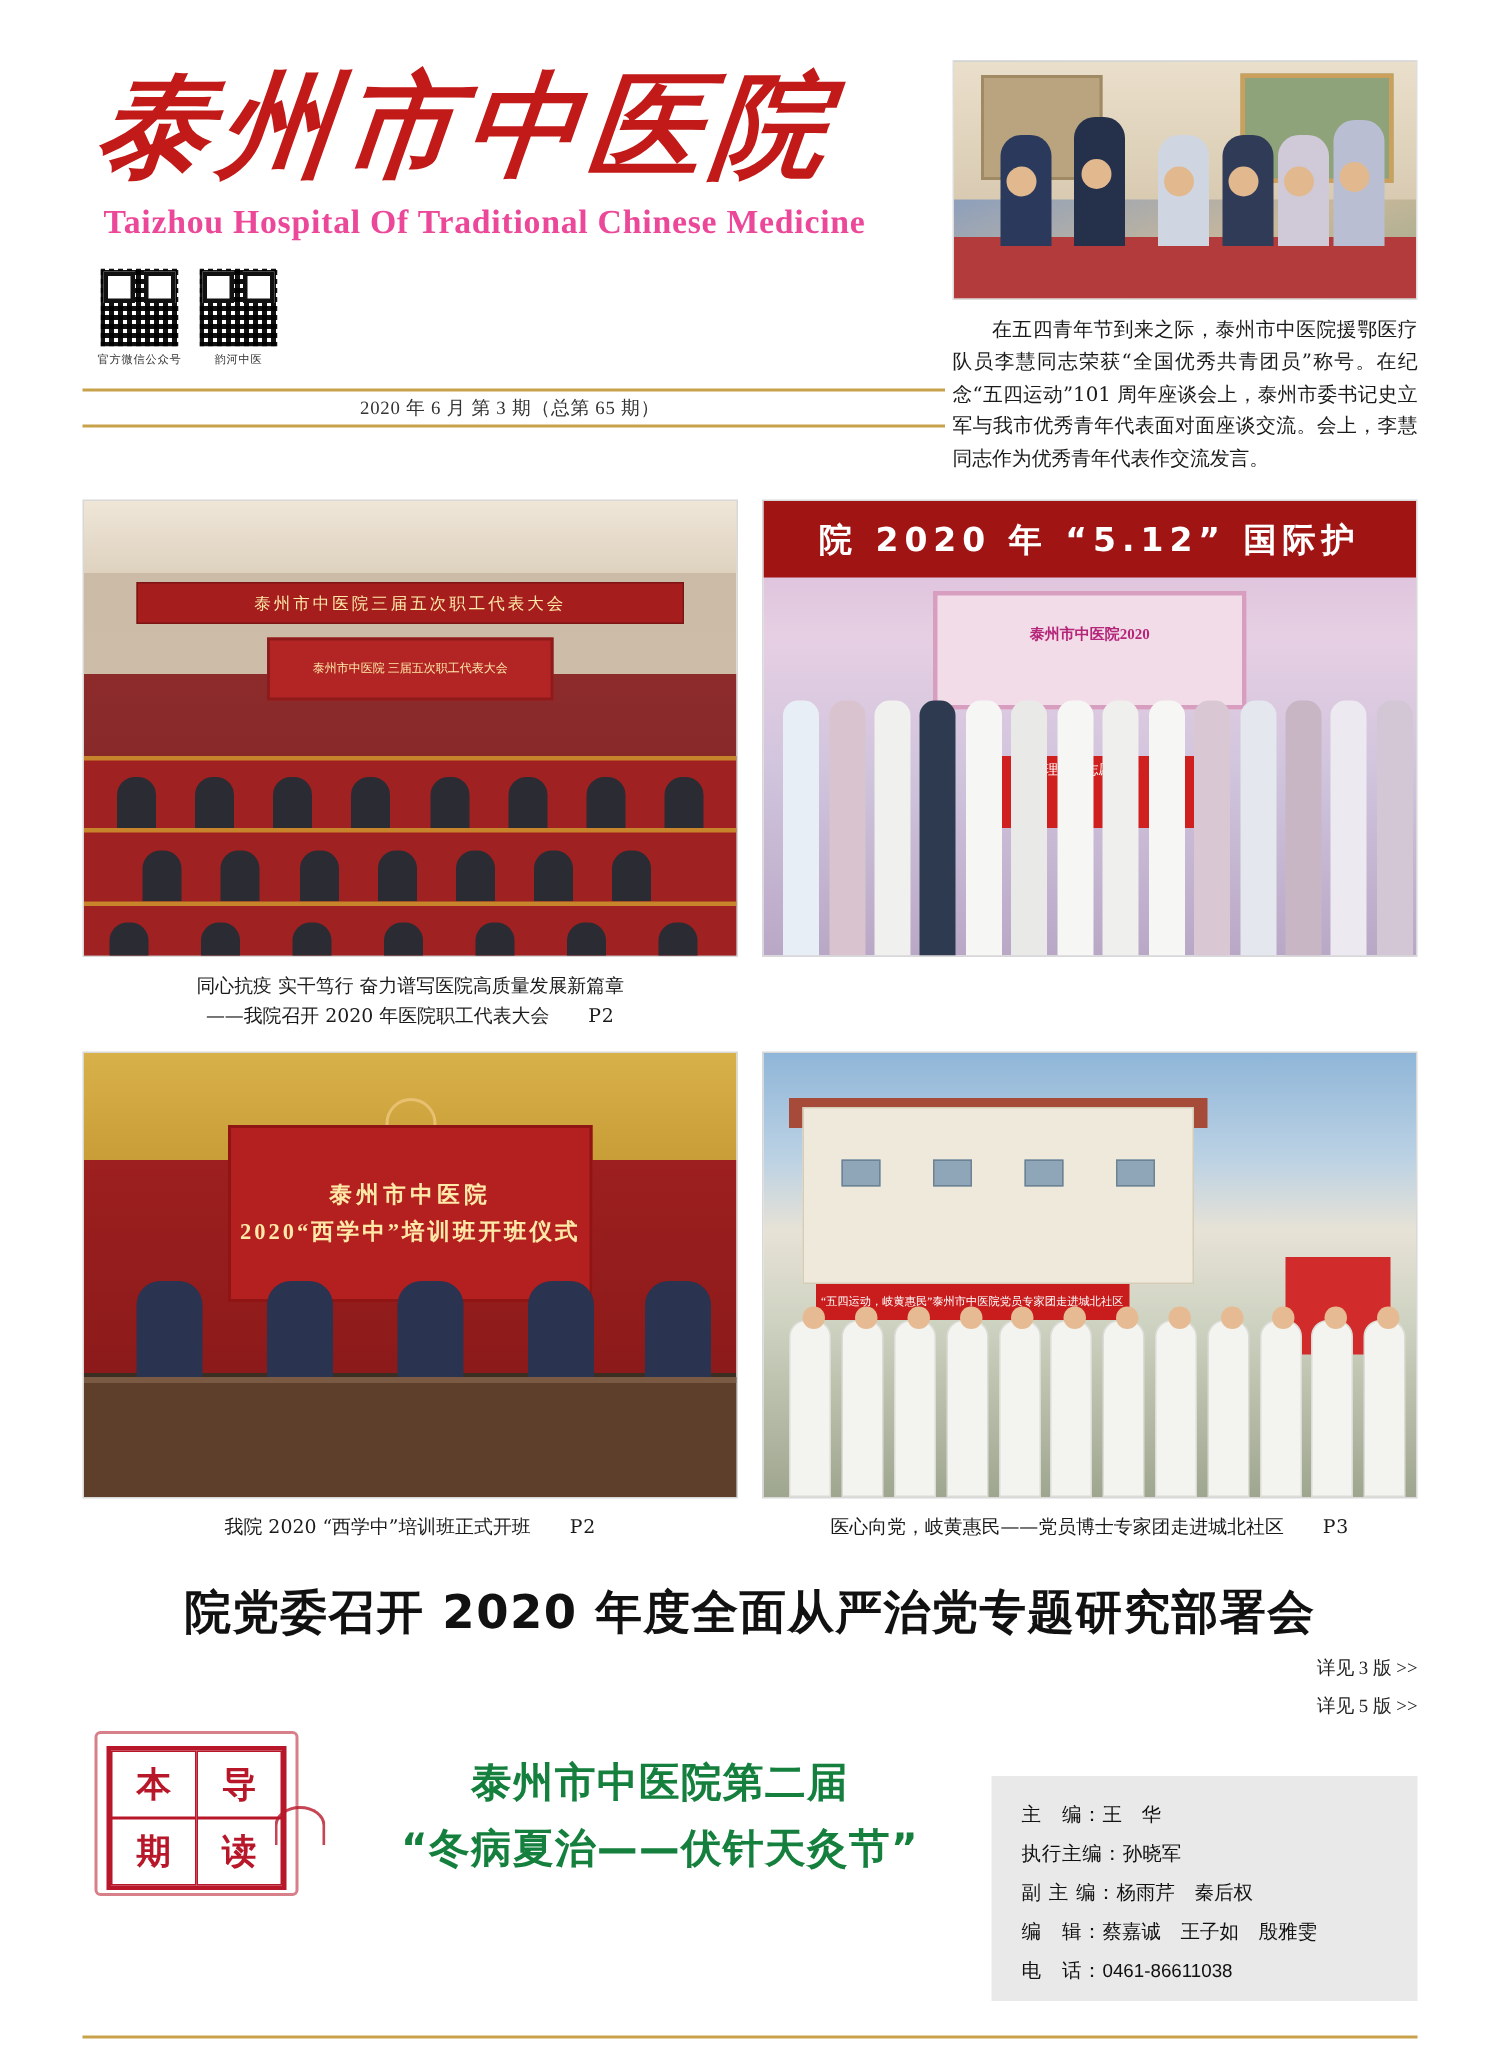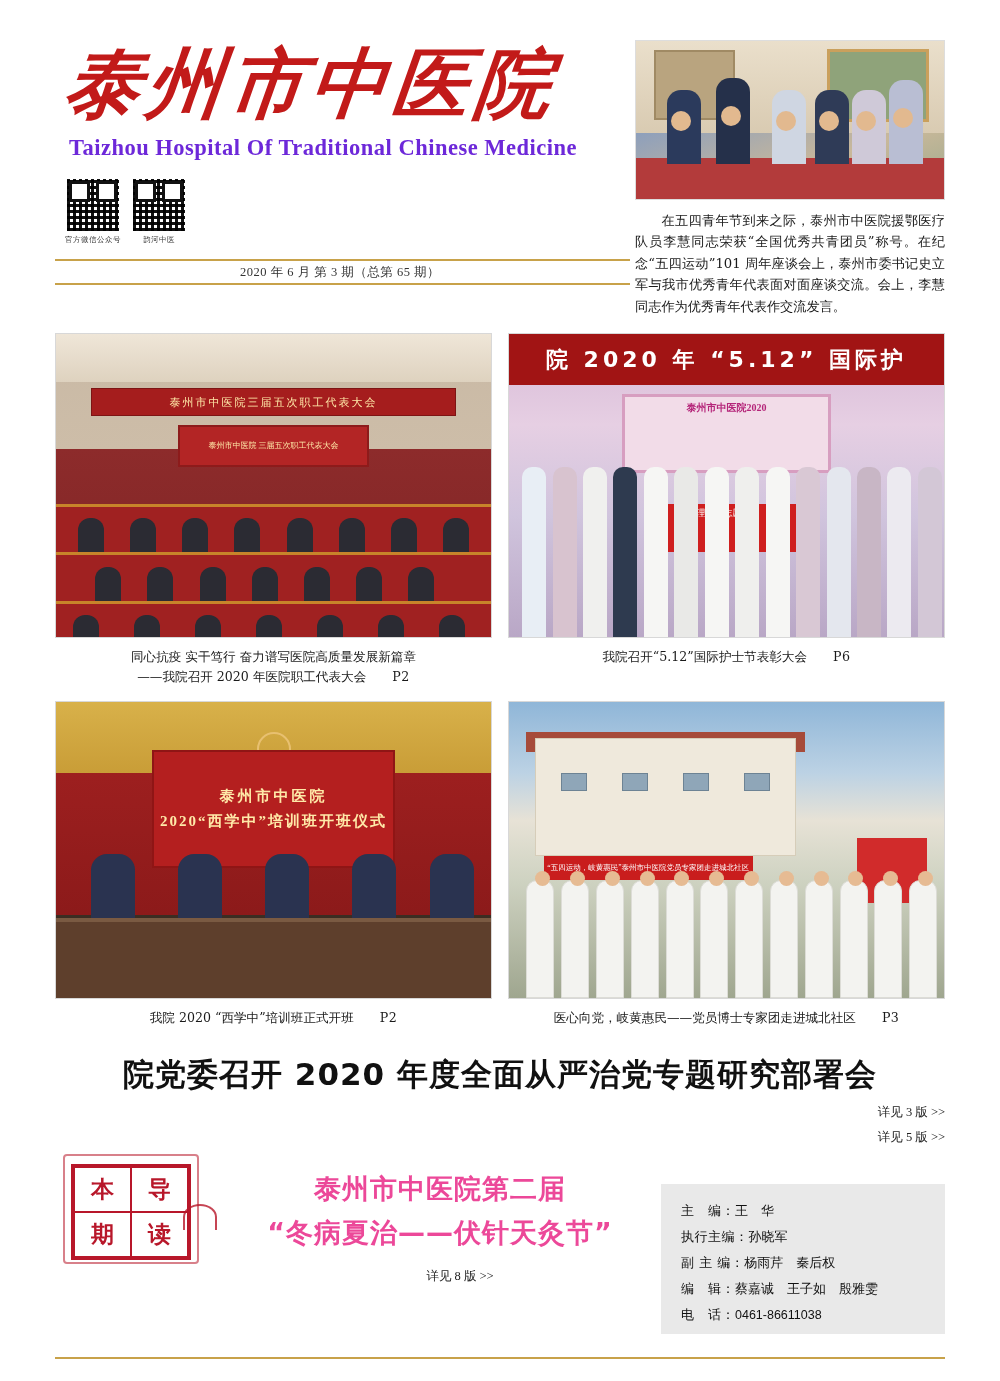--- a/index.html
+++ b/index.html
@@ -25,21 +25,21 @@
     letter-spacing:6px;
     line-height:1.15;
     white-space:nowrap;
     transform:skewX(-6deg);
     font-style:italic;
     margin-left:10px;
   }
   .logo-en {
     font-family:"Liberation Serif", serif;
     font-size:22.5px;
-    color:#6d28d9;
+    color:#ec4899;
     font-weight:600;
     letter-spacing:0.5px;
     margin-top:8px;
     margin-left:14px;
     white-space:nowrap;
   }
   .mast-subrow { display:flex; align-items:center; margin-top:16px; }
   .qr-block { display:flex; gap:10px; margin-left:10px; }
   .qr-item { text-align:center; }
   .qr {
@@ -129,21 +129,21 @@
   .hall .seatrow { position:absolute; left:0; width:100%; height:16%; background:#a02121; border-top:3px solid #c8842a; }
   .hall .r1 { top:56%; } .hall .r2 { top:72%; } .hall .r3 { top:88%; }
   .hall .person { position:absolute; width:26px; height:34px; border-radius:12px 12px 0 0; background:#2b2b33; bottom:0; }
   .hall .ceil { position:absolute; left:0; top:0; width:100%; height:16%; background:linear-gradient(180deg,#efe6d8,#ded2bf); }
 
   
   .nurses { background:linear-gradient(180deg,#d7b9d6 0%,#e6cfe3 30%,#d0c4dd 60%,#b9a7c6 100%); }
   .nurses .topbar { position:absolute; left:0; top:0; width:100%; height:17%; background:#a11414; }
   .nurses .topbar span { color:#fff; font-size:22px; font-weight:700; display:flex; justify-content:center; align-items:center; height:100%; letter-spacing:4px; font-family:"DejaVu Sans", sans-serif; }
   .nurses .screen { position:absolute; left:26%; top:20%; width:48%; height:26%; background:#f2dce8; border:3px solid #d79ec0; }
-  .nurses .screen b { display:block; text-align:center; color:#b5267a; font-size:10px; margin-top:4px; }
+  .nurses .screen b { display:block; text-align:center; color:#b5267a; font-size:10px; margin-top:19px; }
   .nurses .redflag { position:absolute; left:32%; top:56%; width:36%; height:16%; background:#cf1f1f; border-radius:2px; }
   .nurses .redflag i { position:absolute; left:50%; top:34%; transform:translate(-50%,-50%); color:#fff; font-size:9px; font-style:normal; }
   .nurses .g { position:absolute; bottom:0; width:24px; height:56%; border-radius:10px 10px 0 0; }
 
   
   .train { background:linear-gradient(180deg,#d8b14a 0%,#c99d37 24%,#9d1f1f 24%,#8c1a1a 72%,#3b2d22 72%); }
   .train .screen { position:absolute; left:22%; top:16%; width:56%; height:40%; background:#b41f1f; border:2px solid #8f1515; display:flex; flex-direction:column; align-items:center; justify-content:center; }
   .train .screen .l1 { color:#ffe9a8; font-size:15px; letter-spacing:3px; font-weight:700; }
   .train .screen .l2 { color:#ffe9a8; font-size:15px; letter-spacing:2px; margin-top:6px; font-weight:700; }
   .train .circ { position:absolute; left:50%; top:10%; transform:translateX(-50%); width:34px; height:34px; border:2px solid #e8c070; border-radius:50%; }
@@ -203,21 +203,21 @@
   }
   .seal-deco {
     position:absolute; left:8px; top:-6px; width:136px; height:110px;
     border:2px solid #b8172a; border-radius:4px; opacity:.55;
   }
   .seal-swirl { position:absolute; left:128px; top:44px; width:34px; height:26px; border:2px solid #b8172a; border-radius:50% 50% 0 0; border-bottom:none; opacity:.8; }
 
   .midcol { flex:1; padding-left:14px; }
   .headline3 {
     font-family:"DejaVu Sans", sans-serif;
-    font-weight:700; font-size:27px; color:#ec4899; letter-spacing:1px;
+    font-weight:700; font-size:27px; color:#15803d; letter-spacing:1px;
     text-align:center; line-height:1.55; margin-top:8px;
   }
   .seemore2 { text-align:center; font-size:12.5px; color:#222; margin-top:14px; padding-left:40px; }
 
   .infobox {
     width:284px; flex:none;
     background:#e9e9e9;
     padding:14px 16px 14px 20px;
     font-size:13px; line-height:2.0;
     font-family:"DejaVu Serif", serif;
@@ -347,23 +347,20 @@
           <div class="g" style="left:31%;background:#f6f6f4"></div>
           <div class="g" style="left:38%;background:#e9e9e7"></div>
           <div class="g" style="left:45%;background:#f6f6f4"></div>
           <div class="g" style="left:52%;background:#efefed"></div>
           <div class="g" style="left:59%;background:#f6f6f4"></div>
           <div class="g" style="left:66%;background:#d9c8d4"></div>
           <div class="g" style="left:73%;background:#e4e7ee"></div>
           <div class="g" style="left:80%;background:#c8b6c5"></div>
           <div class="g" style="left:87%;background:#eceaf0"></div>
           <div class="g" style="left:94%;background:#d3c7d6"></div>
-        </div>
-        <div class="cap">
-          <span>我院召开“5.12”国际护士节表彰大会</span><span class="pg">P6</span>
         </div>
       </div>
     </div>
 
     <div class="grid-row" style="margin-top:14px;">
       <div class="cell">
         <div class="ph h2 train">
           <div class="circ"></div>
           <div class="screen">
             <div class="l1">泰州市中医院</div>
@@ -438,21 +435,20 @@
         <div>导</div>
         <div>期</div>
         <div>读</div>
       </div>
       <div class="seal-swirl"></div>
     </div>
 
     <div class="midcol">
       <div class="headline3">泰州市中医院第二届</div>
       <div class="headline3" style="margin-top:2px;">“冬病夏治——伏针天灸节”</div>
-      <div class="seemore2">详见 8 版 &gt;&gt;</div>
     </div>
 
     <div class="infobox">
       <div><span class="lbl">主　编：</span><span>王　华</span></div>
       <div><span class="lbl">执行主编：</span><span>孙晓军</span></div>
       <div><span class="lbl">副 主 编：</span><span>杨雨芹　秦后权</span></div>
       <div><span class="lbl">编　辑：</span><span>蔡嘉诚　王子如　殷雅雯</span></div>
       <div><span class="lbl">电　话：</span><span class="mono">0461-86611038</span></div>
       <div></div>
     </div>

